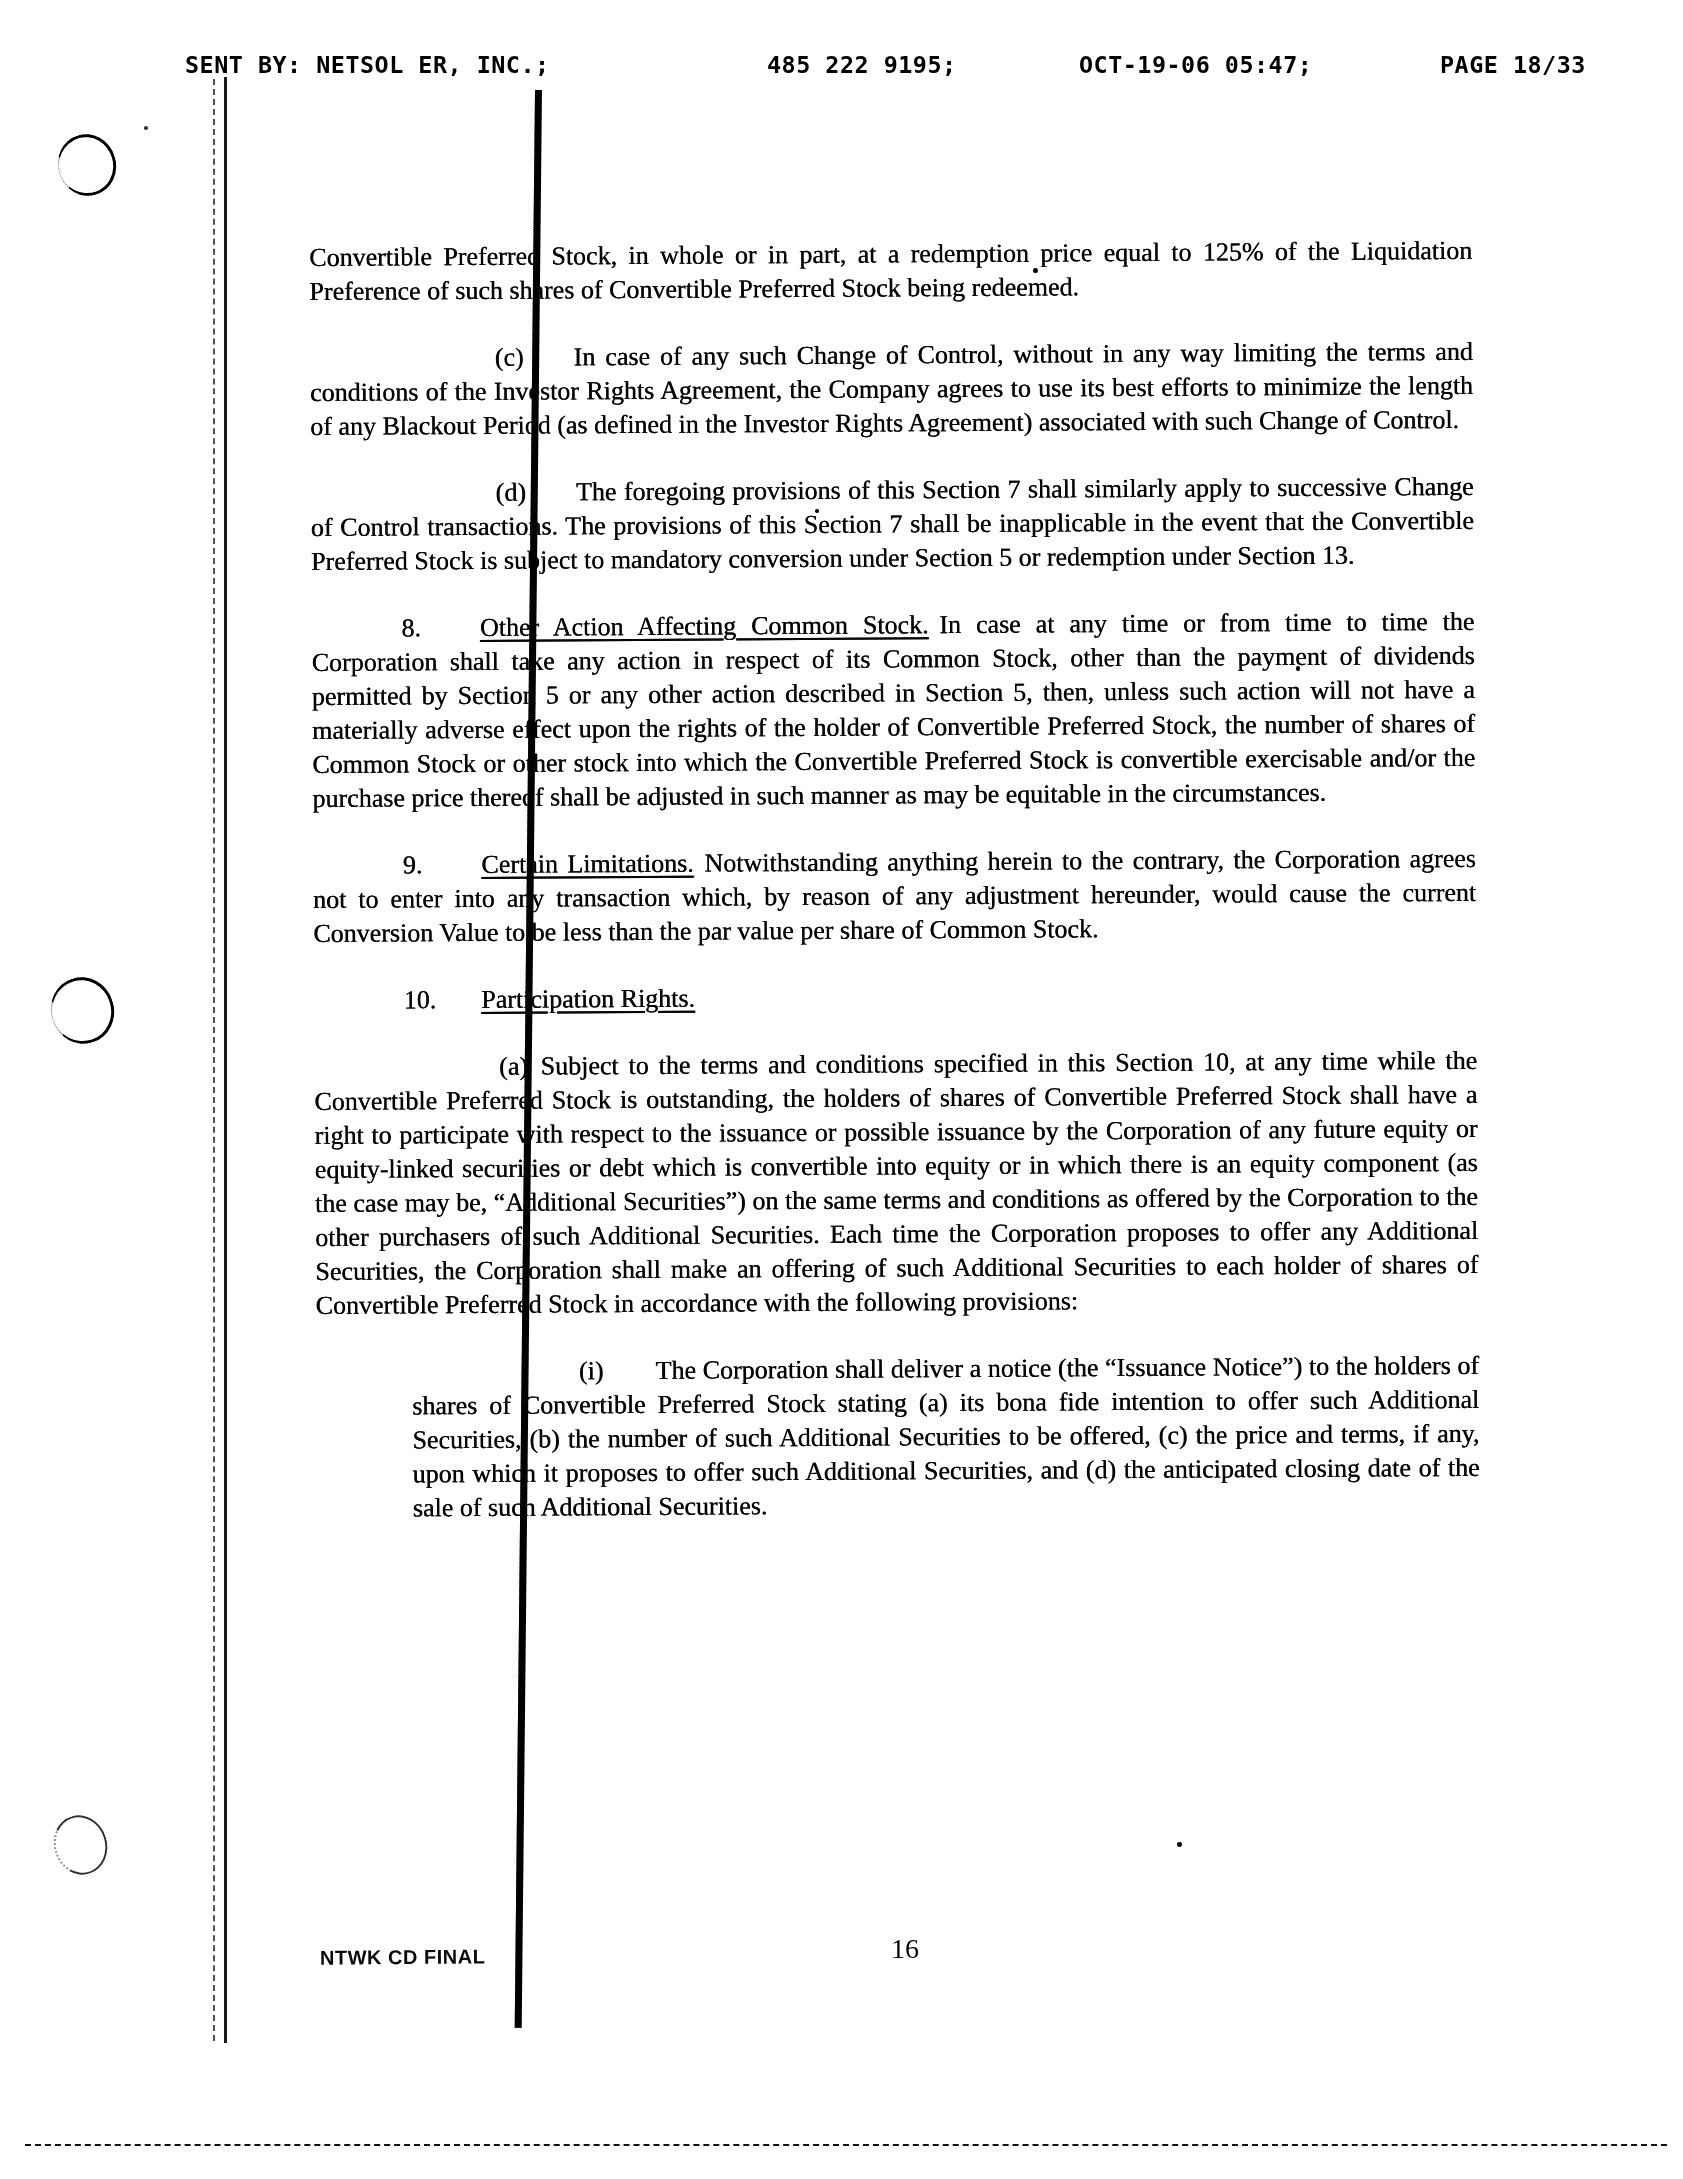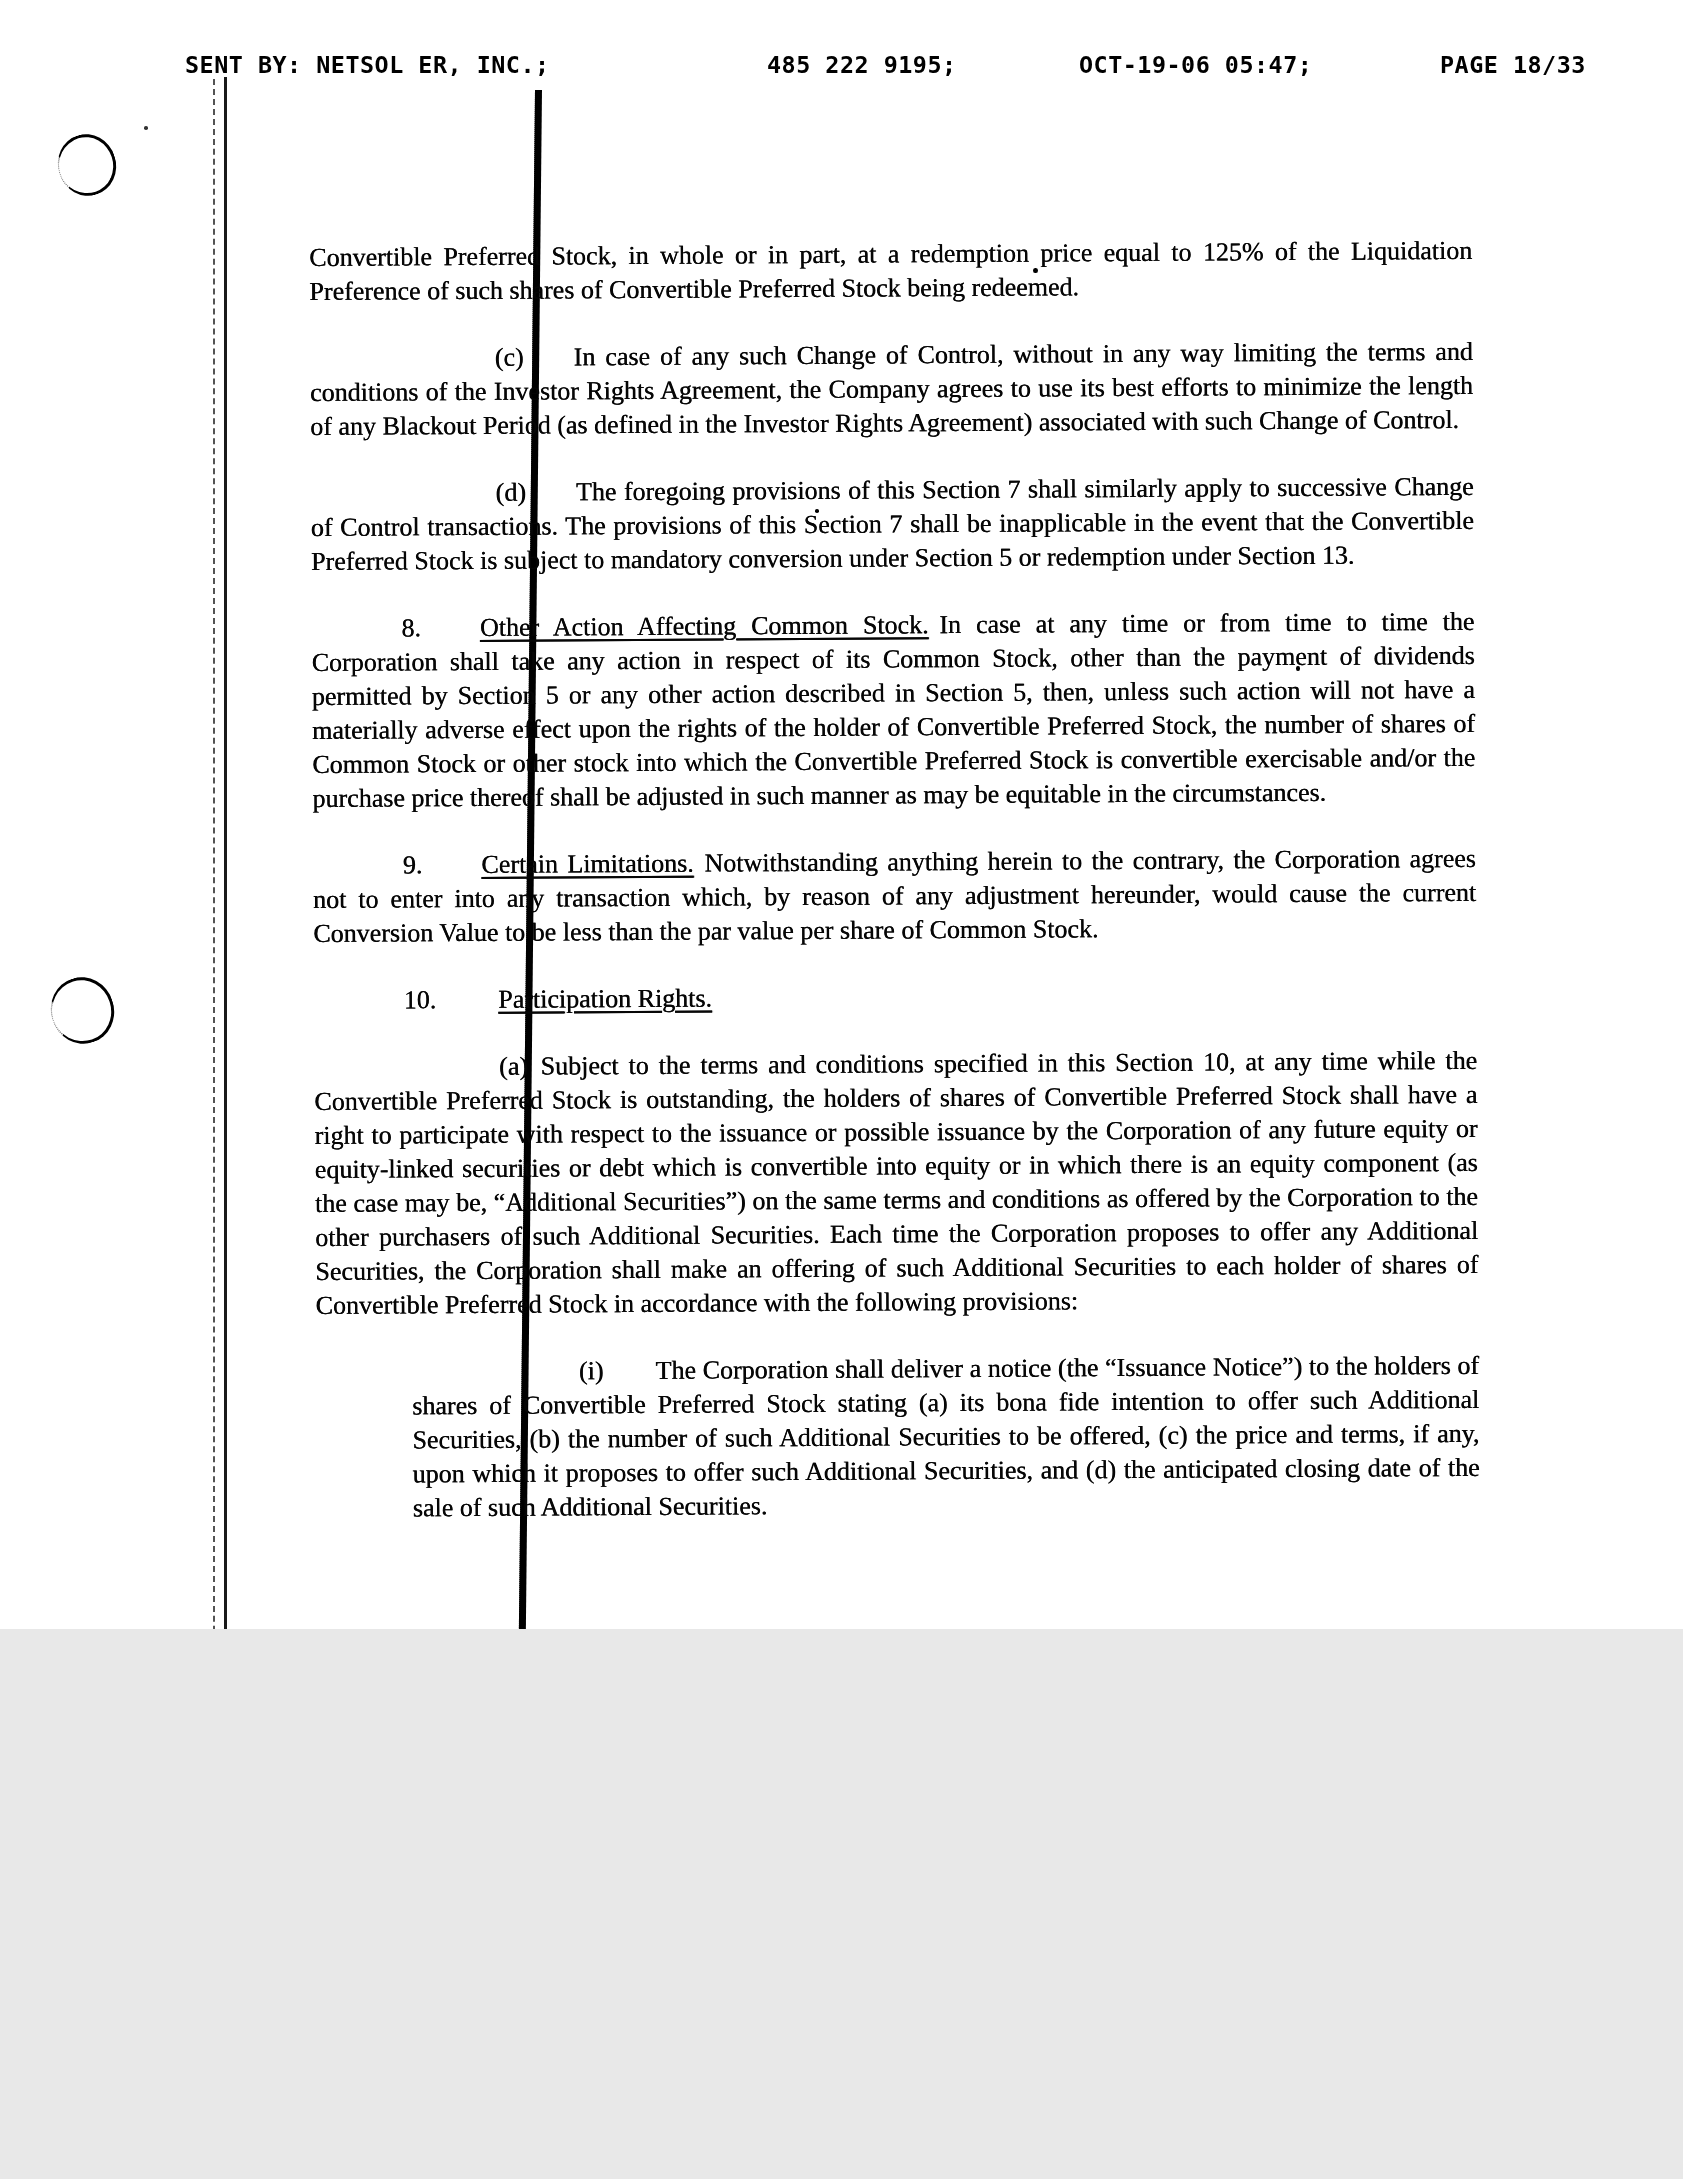--- a/index.html
+++ b/index.html
@@ -1,17 +1,17 @@
 <!DOCTYPE html>
 <html style="font-size:14.4px"><head>
 <meta charset="utf-8">
 <style>
   html,body{margin:0;padding:0;background:#e8e8e8;}
   .page{
-    position:relative;width:1683px;height:1629px;background:#ffffff;
+    position:relative;width:1683px;height:2179px;background:#ffffff;
     overflow:hidden;color:#000;
   }
   
   .fax-header span{
     position:absolute;top:51px;
     font-family:"DejaVu Sans Mono",monospace;
     font-size:23.4px;font-weight:bold;letter-spacing:0.5px;white-space:nowrap;
     color:#000;
   }
   .fh-sent{left:185px;}
@@ -59,21 +59,21 @@
     font-size:26px;line-height:34px;text-align:justify;
     color:#060606;text-shadow:0.4px 0 0 currentColor;
     transform:rotate(-0.35deg);transform-origin:top left;
   }
   .para{margin:0 0 33px 0;}
   .indent-sub{text-indent:185px;}
   .indent-sec{text-indent:90px;}
   .plabel{margin-right:50px;}
   .tight .plabel{margin-right:12.6px;}
   .pnum{margin-right:59px;}
-  .pnum-wide{margin-right:62px;}
+  .pnum-wide{margin-right:45px;}
   .heading{
     text-decoration:underline;
     text-decoration-thickness:2.3px;
     text-underline-offset:3.6px;
     margin-right:10.8px;
   }
   .block-i{margin-left:96px;text-indent:167px;}
   .block-i .plabel{margin-right:52px;}
 
   

